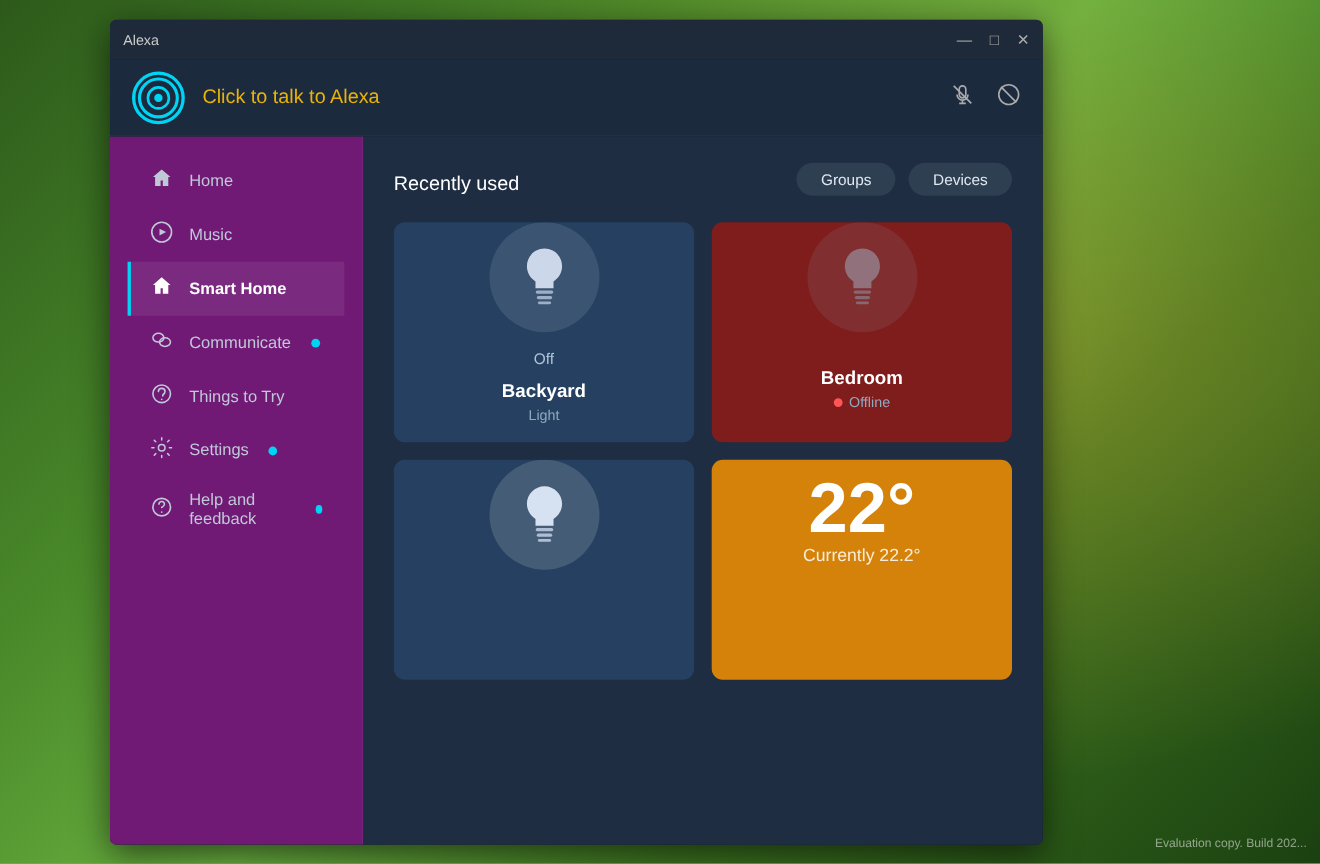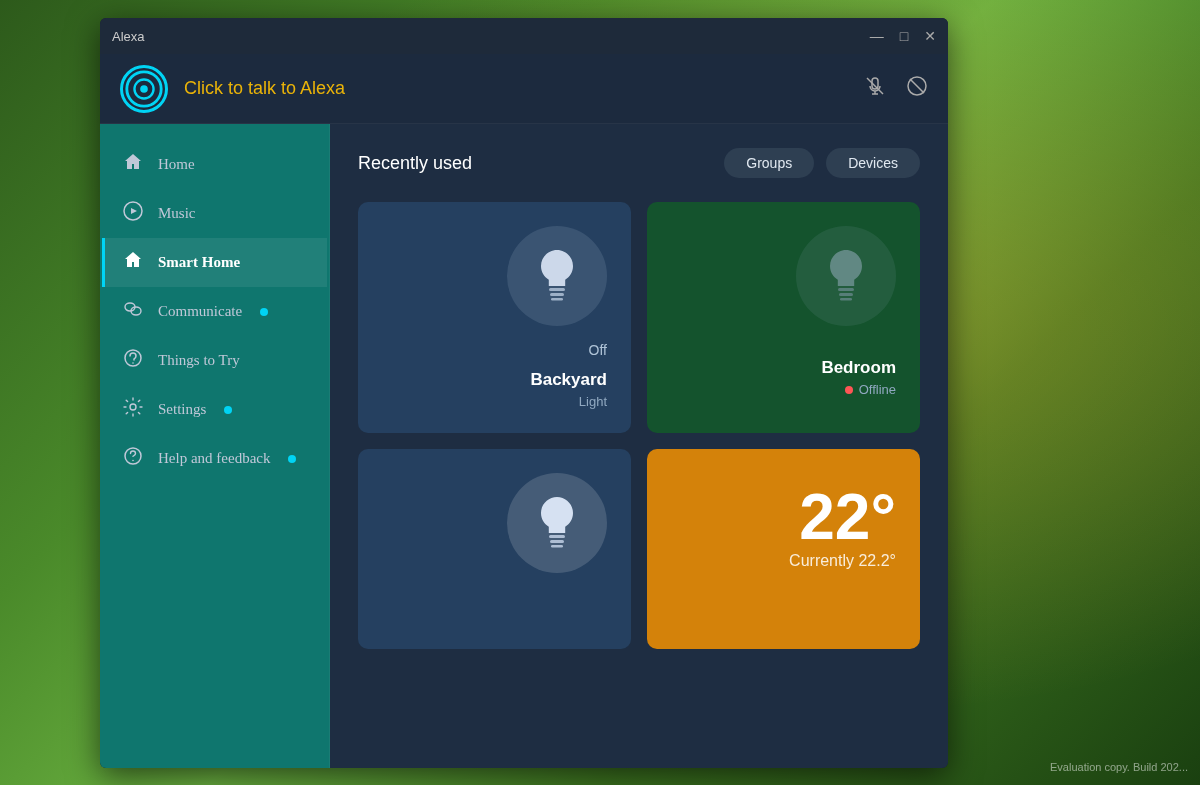--- a/index.html
+++ b/index.html
@@ -107,25 +107,24 @@
     
     .body {
       display: flex;
       flex: 1;
       overflow: hidden;
     }
 
     
     .sidebar {
       width: 230px;
-      background: #0f766e;
-      padding: 16px 2px;
+      background: #701a75;
+      padding: 16px 16px;
       flex-shrink: 0;
       border-right: 1px solid rgba(255,255,255,0.05);
-      font-family: Liberation Serif, serif;
     }
     .sidebar-item {
       display: flex;
       align-items: center;
       gap: 14px;
       padding: 12px 20px;
       color: #c0c8d8;
       font-size: 15px;
       cursor: pointer;
       position: relative;
@@ -157,21 +156,21 @@
     .main {
       flex: 1;
       background: #1e2d42;
       padding: 24px 28px;
       overflow-y: auto;
     }
 
     
     .main-header {
       display: flex;
-      align-items: center;
+      align-items: flex-end;
       justify-content: space-between;
       margin-bottom: 24px;
     }
     .section-title {
       color: #fff;
       font-size: 18px;
       font-weight: 400;
     }
     .btn-group {
       display: flex;
@@ -190,31 +189,30 @@
 
     
     .device-grid {
       display: grid;
       grid-template-columns: 1fr 1fr;
       gap: 16px;
     }
     .device-card {
       background: #254060;
       border-radius: 10px;
-      padding: 24px;
       display: flex;
       flex-direction: column;
-      align-items: flex-end;
+      align-items: center;
       min-height: 200px;
       cursor: pointer;
       position: relative;
       overflow: hidden;
     }
     .device-card.offline {
-      background: #14532d;
+      background: #7f1d1d;
     }
     .device-card.weather {
       background: #d4820a;
     }
 
     
     .bulb-container {
       width: 100px;
       height: 100px;
       border-radius: 50%;

